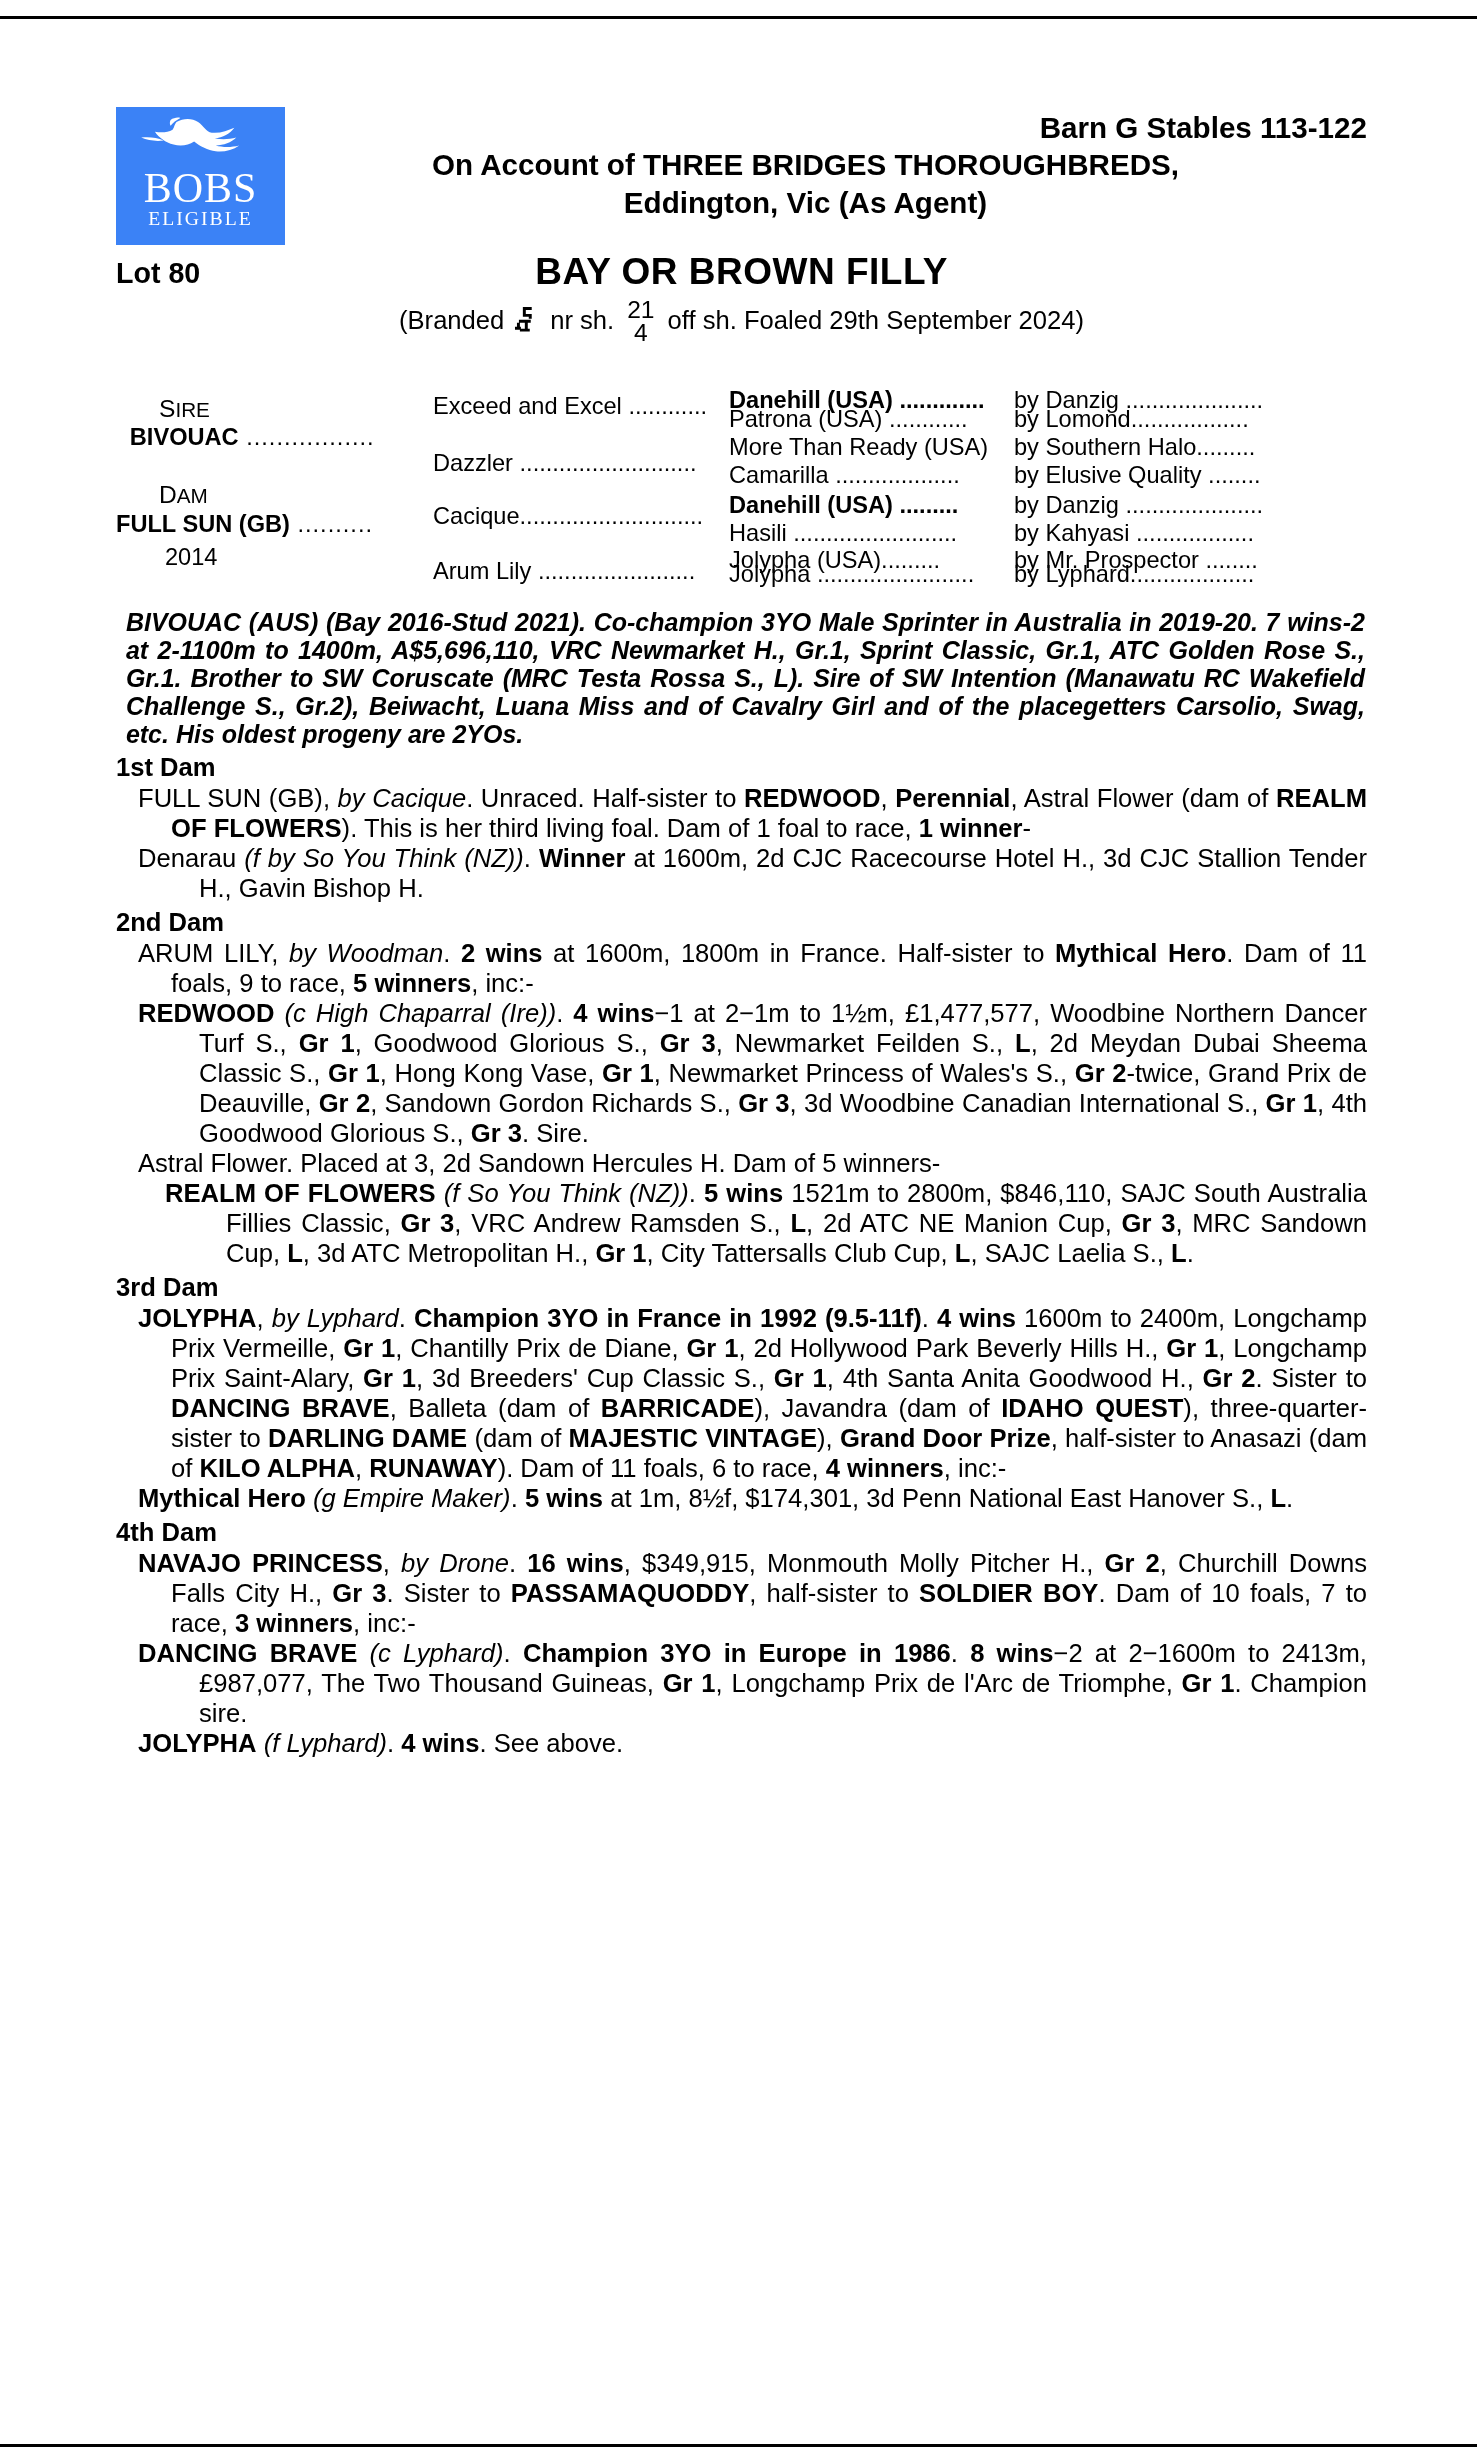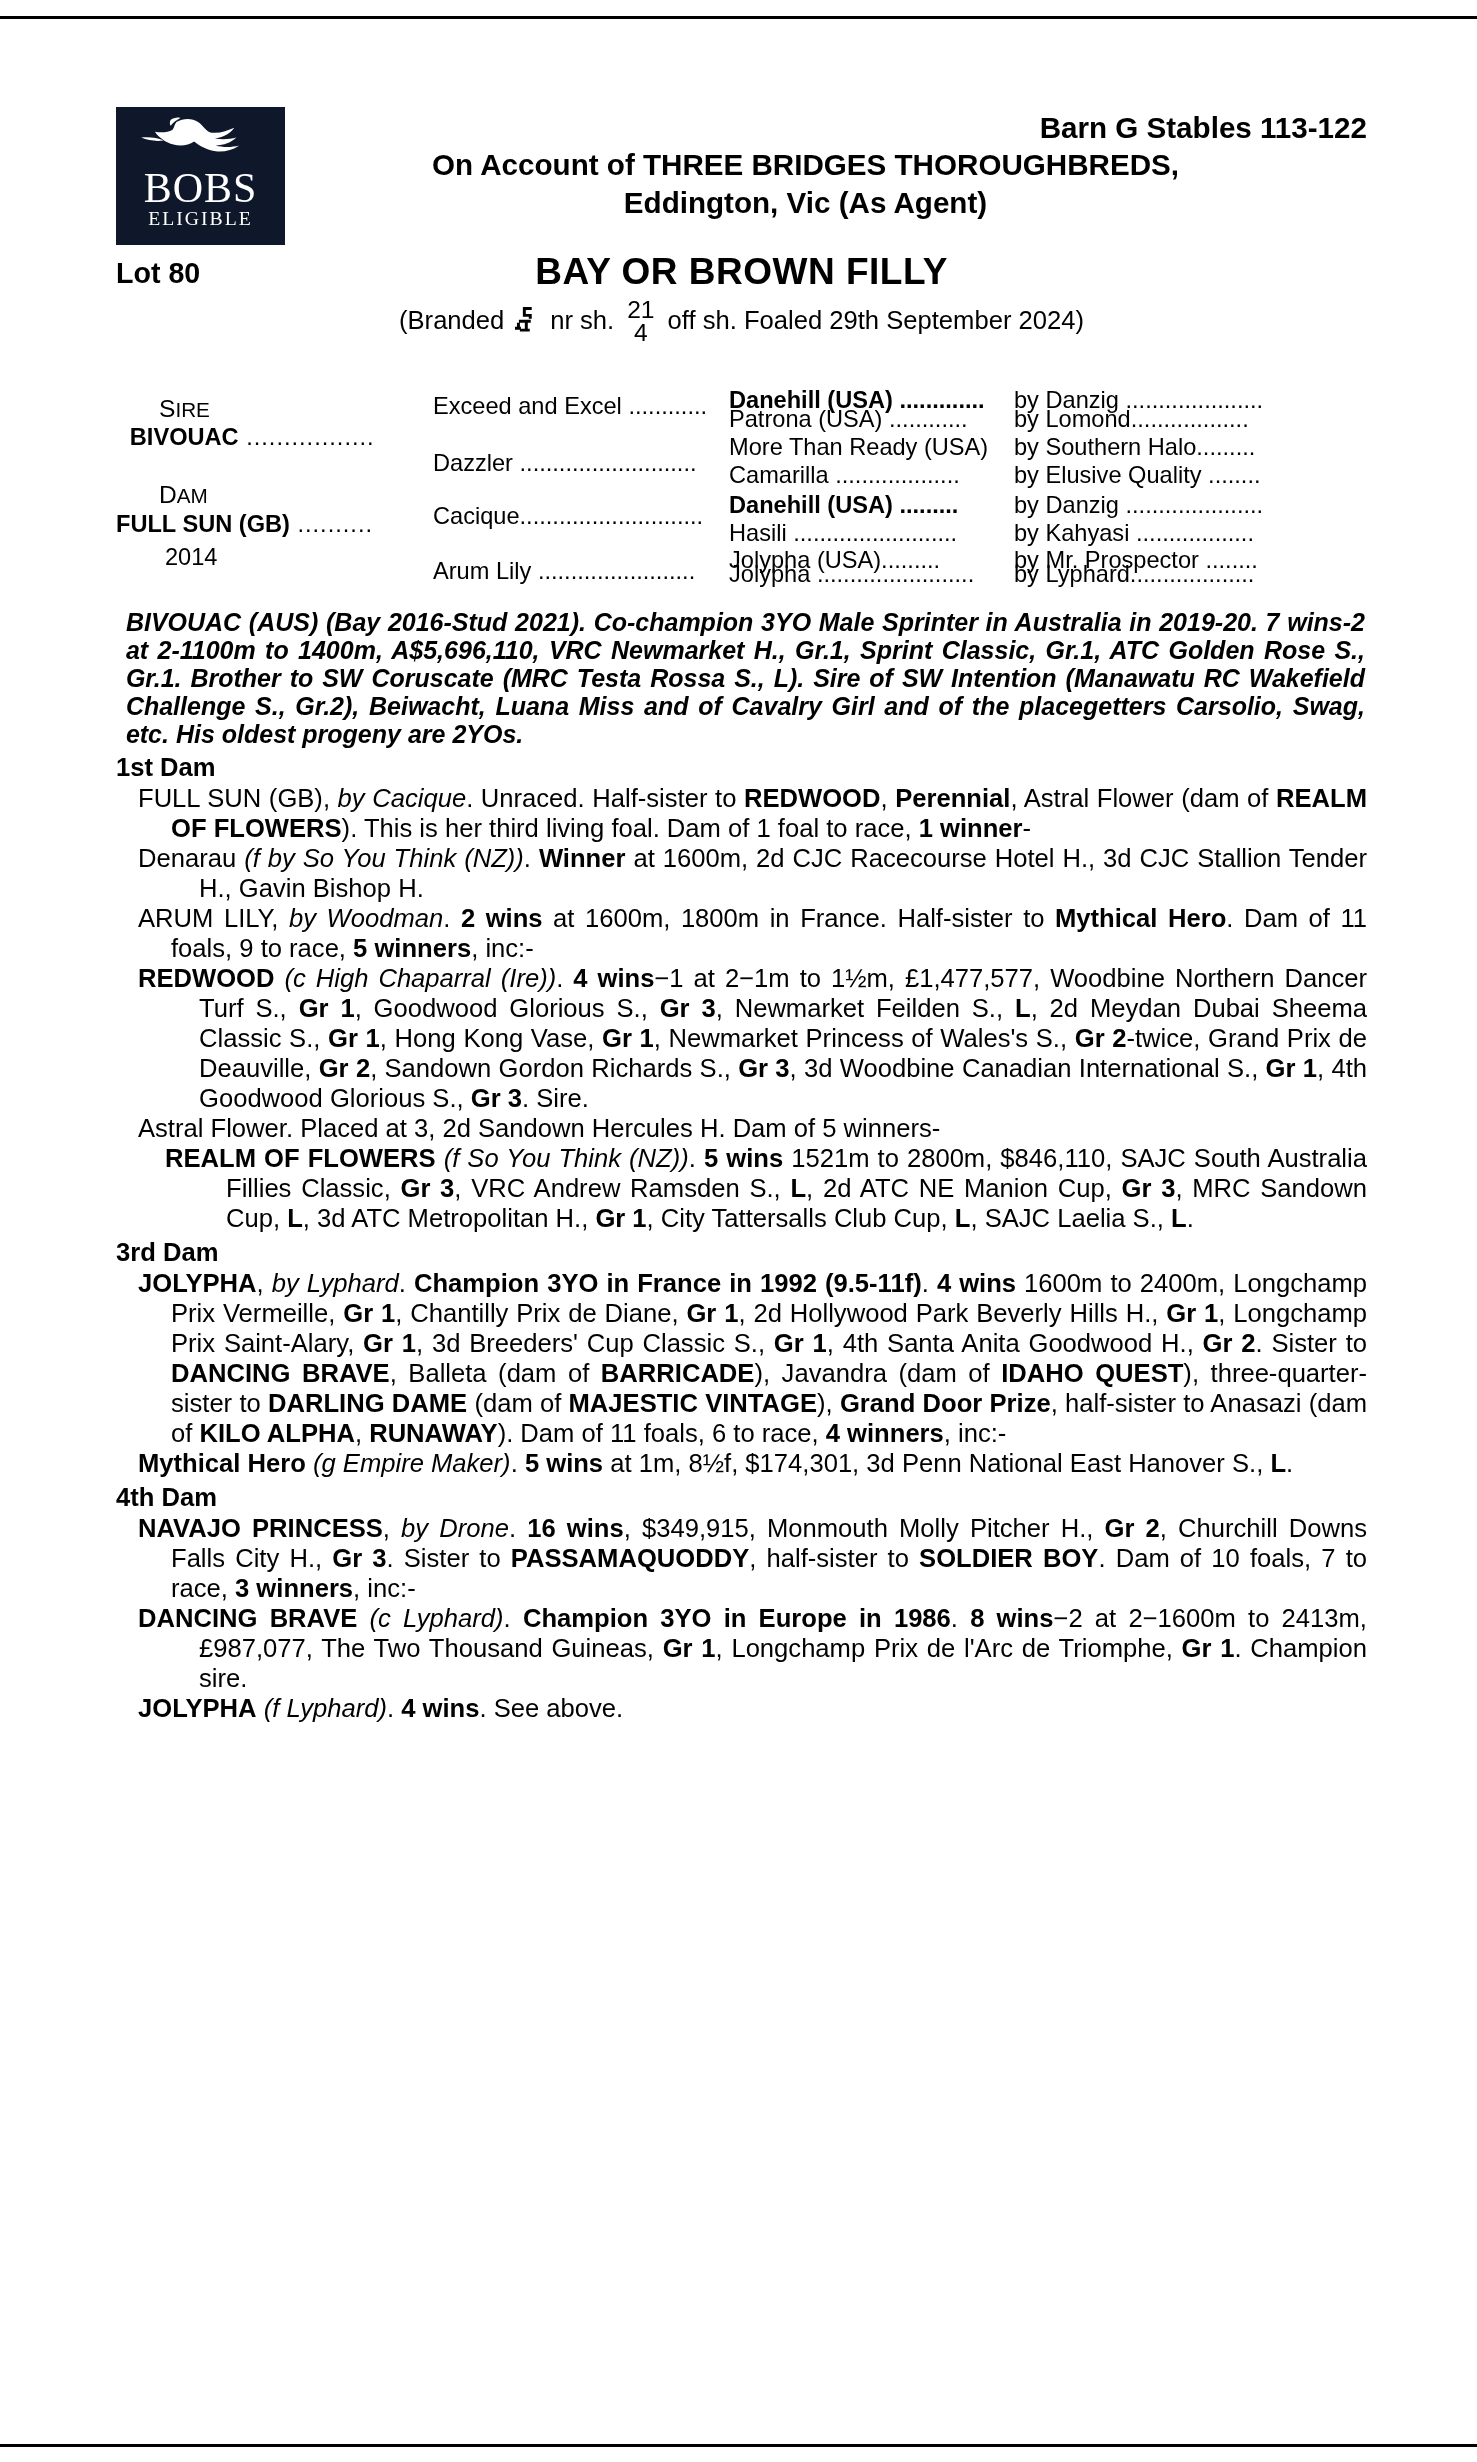--- a/index.html
+++ b/index.html
@@ -51,21 +51,21 @@
   .header {
     position: relative;
     height: 158px;
   }
   .logo {
     position: absolute;
     left: 0;
     top: 15.8px;
     width: 169px;
     height: 138px;
-    background: #0f172a;
+    background: #3b82f6;
     color: #fff;
     display: flex;
     flex-direction: column;
     align-items: center;
     justify-content: flex-start;
     overflow: hidden;
   }
   .logo-horse {
     margin-top: 8.9px;
     width: 128px;
@@ -350,20 +350,21 @@
         <div class="r7">by Lyphard...................</div>
       </div>
     </div>
 
     <div class="blurb">BIVOUAC (AUS) (Bay 2016-Stud 2021). Co-champion 3YO Male Sprinter in Australia in 2019-20. 7 wins-2 at 2-1100m to 1400m, A$5,696,110, VRC Newmarket H., Gr.1, Sprint Classic, Gr.1, ATC Golden Rose S., Gr.1. Brother to SW Coruscate (MRC Testa Rossa S., L). Sire of SW Intention (Manawatu RC Wakefield Challenge S., Gr.2), Beiwacht, Luana Miss and of Cavalry Girl and of the placegetters Carsolio, Swag, etc. His oldest progeny are 2YOs.</div>
 
     <div id="dam-sections">
         <div class="damhead">1st Dam</div>
         <div class="para lvl1">FULL SUN (GB), <i>by Cacique</i>. Unraced. Half-sister to <b>REDWOOD</b>, <b>Perennial</b>, Astral Flower (dam of <b>REALM OF FLOWERS</b>). This is her third living foal. Dam of 1 foal to race, <b>1 winner</b>-</div>
         <div class="para lvl2">Denarau <i>(f by So You Think (NZ))</i>. <b>Winner</b> at 1600m, 2d CJC Racecourse Hotel H., 3d CJC Stallion Tender H., Gavin Bishop H.</div>
+        <div class="damhead">2nd Dam</div>
         <div class="para lvl1">ARUM LILY, <i>by Woodman</i>. <b>2 wins</b> at 1600m, 1800m in France. Half-sister to <b>Mythical Hero</b>. Dam of 11 foals, 9 to race, <b>5 winners</b>, inc:-</div>
         <div class="para lvl2"><b>REDWOOD</b> <i>(c High Chaparral (Ire))</i>. <b>4 wins</b>−1 at 2−1m to 1½m, £1,477,577, Woodbine Northern Dancer Turf S., <b>Gr 1</b>, Goodwood Glorious S., <b>Gr 3</b>, Newmarket Feilden S., <b>L</b>, 2d Meydan Dubai Sheema Classic S., <b>Gr 1</b>, Hong Kong Vase, <b>Gr 1</b>, Newmarket Princess of Wales's S., <b>Gr 2</b>-twice, Grand Prix de Deauville, <b>Gr 2</b>, Sandown Gordon Richards S., <b>Gr 3</b>, 3d Woodbine Canadian International S., <b>Gr 1</b>, 4th Goodwood Glorious S., <b>Gr 3</b>. Sire.</div>
         <div class="para lvl2">Astral Flower. Placed at 3, 2d Sandown Hercules H. Dam of 5 winners-</div>
         <div class="para lvl3"><b>REALM OF FLOWERS</b> <i>(f So You Think (NZ))</i>. <b>5 wins</b> 1521m to 2800m, $846,110, SAJC South Australia Fillies Classic, <b>Gr 3</b>, VRC Andrew Ramsden S., <b>L</b>, 2d ATC NE Manion Cup, <b>Gr 3</b>, MRC Sandown Cup, <b>L</b>, 3d ATC Metropolitan H., <b>Gr 1</b>, City Tattersalls Club Cup, <b>L</b>, SAJC Laelia S., <b>L</b>.</div>
         <div class="damhead">3rd Dam</div>
         <div class="para lvl1"><b>JOLYPHA</b>, <i>by Lyphard</i>. <b>Champion 3YO in France in 1992 (9.5-11f)</b>. <b>4 wins</b> 1600m to 2400m, Longchamp Prix Vermeille, <b>Gr 1</b>, Chantilly Prix de Diane, <b>Gr 1</b>, 2d Hollywood Park Beverly Hills H., <b>Gr 1</b>, Longchamp Prix Saint-Alary, <b>Gr 1</b>, 3d Breeders' Cup Classic S., <b>Gr 1</b>, 4th Santa Anita Goodwood H., <b>Gr 2</b>. Sister to <b>DANCING BRAVE</b>, Balleta (dam of <b>BARRICADE</b>), Javandra (dam of <b>IDAHO QUEST</b>), three-quarter-sister to <b>DARLING DAME</b> (dam of <b>MAJESTIC VINTAGE</b>), <b>Grand Door Prize</b>, half-sister to Anasazi (dam of <b>KILO ALPHA</b>, <b>RUNAWAY</b>). Dam of 11 foals, 6 to race, <b>4 winners</b>, inc:-</div>
         <div class="para lvl1"><b>Mythical Hero</b> <i>(g Empire Maker)</i>. <b>5 wins</b> at 1m, 8½f, $174,301, 3d Penn National East Hanover S., <b>L</b>.</div>
         <div class="damhead">4th Dam</div>
         <div class="para lvl1"><b>NAVAJO PRINCESS</b>, <i>by Drone</i>. <b>16 wins</b>, $349,915, Monmouth Molly Pitcher H., <b>Gr 2</b>, Churchill Downs Falls City H., <b>Gr 3</b>. Sister to <b>PASSAMAQUODDY</b>, half-sister to <b>SOLDIER BOY</b>. Dam of 10 foals, 7 to race, <b>3 winners</b>, inc:-</div>
         <div class="para lvl2"><b>DANCING BRAVE</b> <i>(c Lyphard)</i>. <b>Champion 3YO in Europe in 1986</b>. <b>8 wins</b>−2 at 2−1600m to 2413m, £987,077, The Two Thousand Guineas, <b>Gr 1</b>, Longchamp Prix de l'Arc de Triomphe, <b>Gr 1</b>. Champion sire.</div>

